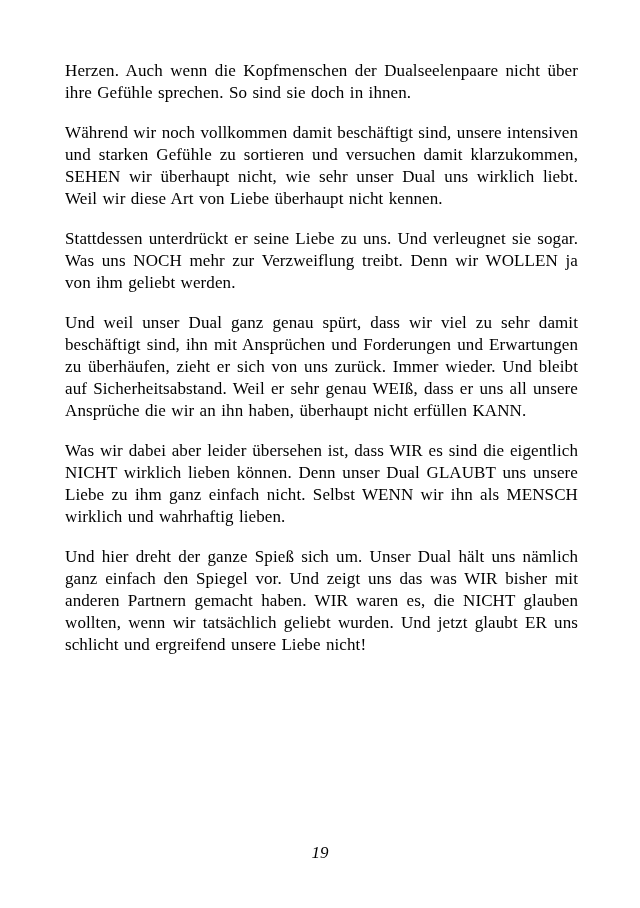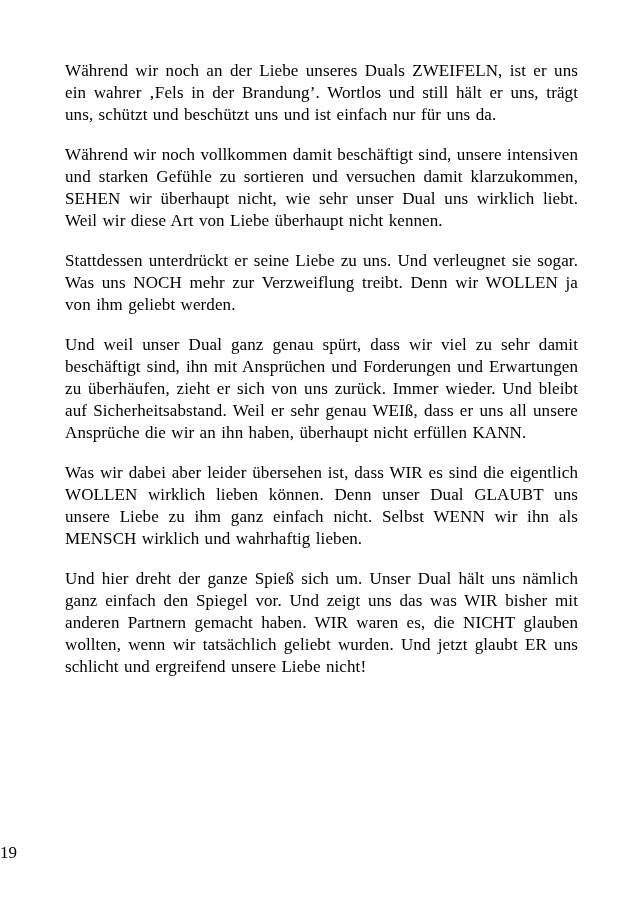--- a/index.html
+++ b/index.html
@@ -34,31 +34,32 @@
     hyphens: none;
   }
   .para.justify-last {
     text-align-last: justify;
   }
   .page-number {
     position: absolute;
     left: 0;
     top: 842px;
     width: 640px;
-    text-align: left;
+    text-align: center;
     font-size: 17px;
     line-height: 22px;
+    font-style: italic;
   }
 </style>
 </head>
 <body>
 
 <div class="page">
   <div class="text-block">
-    <p class="para">Während wir noch an der Liebe unseres Duals ZWEIFELN, ist er uns ein wahrer ‚Fels in der Brandung’. Wortlos und still hält er uns, trägt uns, schützt und beschützt uns und ist einfach nur für uns da.</p>
+    <p class="para">Herzen. Auch wenn die Kopfmenschen der Dualseelenpaare nicht über ihre Gefühle sprechen. So sind sie doch in ihnen.</p>
     <p class="para">Während wir noch vollkommen damit beschäftigt sind, unsere intensiven und starken Gefühle zu sortieren und versuchen damit klarzukommen, SEHEN wir überhaupt nicht, wie sehr unser Dual uns wirklich liebt. Weil wir diese Art von Liebe überhaupt nicht kennen.</p>
     <p class="para">Stattdessen unterdrückt er seine Liebe zu uns. Und verleugnet sie sogar. Was uns NOCH mehr zur Verzweiflung treibt. Denn wir WOLLEN ja von ihm geliebt werden.</p>
     <p class="para">Und weil unser Dual ganz genau spürt, dass wir viel zu sehr damit beschäftigt sind, ihn mit Ansprüchen und Forderungen und Erwartungen zu überhäufen, zieht er sich von uns zurück. Immer wieder. Und bleibt auf Sicherheitsabstand. Weil er sehr genau WEIß, dass er uns all unsere Ansprüche die wir an ihn haben, überhaupt nicht erfüllen KANN.</p>
-    <p class="para">Was wir dabei aber leider übersehen ist, dass WIR es sind die eigentlich WOLLEN wirklich lieben können. Denn unser Dual GLAUBT uns unsere Liebe zu ihm ganz einfach nicht. Selbst WENN wir ihn als MENSCH wirklich und wahrhaftig lieben.</p>
+    <p class="para">Was wir dabei aber leider übersehen ist, dass WIR es sind die eigentlich NICHT wirklich lieben können. Denn unser Dual GLAUBT uns unsere Liebe zu ihm ganz einfach nicht. Selbst WENN wir ihn als MENSCH wirklich und wahrhaftig lieben.</p>
     <p class="para">Und hier dreht der ganze Spieß sich um. Unser Dual hält uns nämlich ganz einfach den Spiegel vor. Und zeigt uns das was WIR bisher mit anderen Partnern gemacht haben. WIR waren es, die NICHT glauben wollten, wenn wir tatsächlich geliebt wurden. Und jetzt glaubt ER uns schlicht und ergreifend unsere Liebe nicht!</p>
   </div>
   <div class="page-number">19</div>
 </div>
 
 </body></html>

